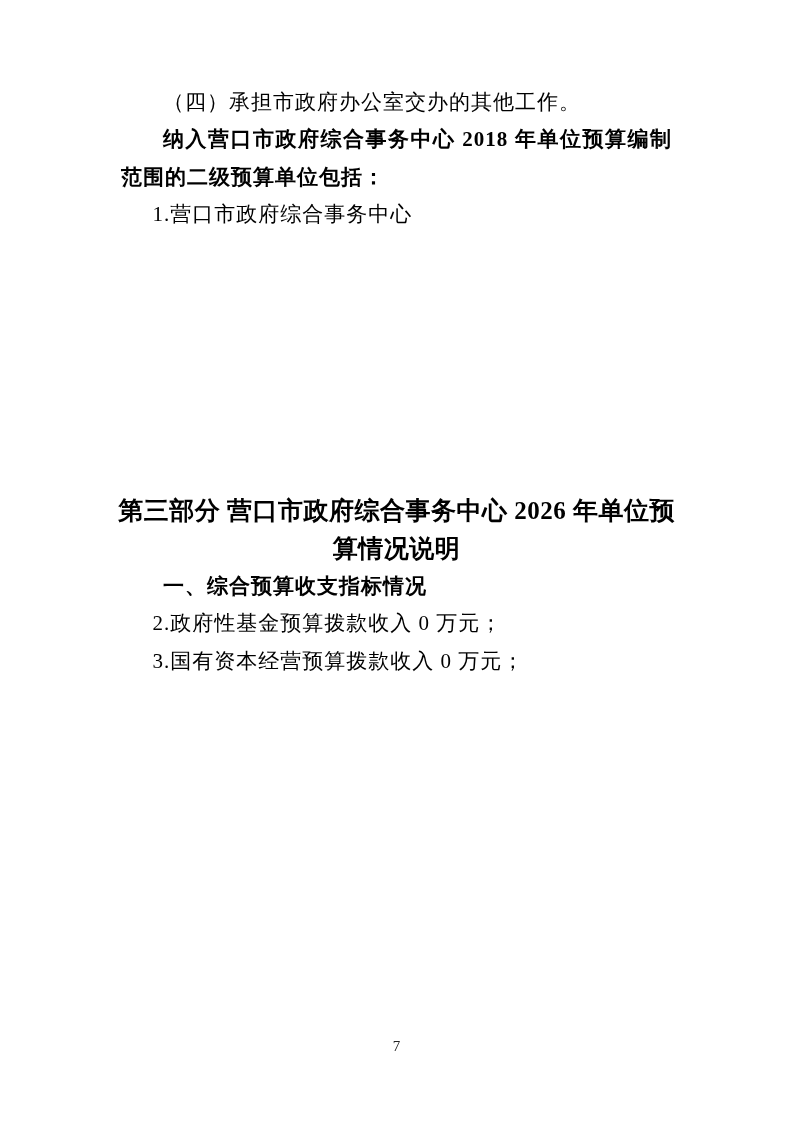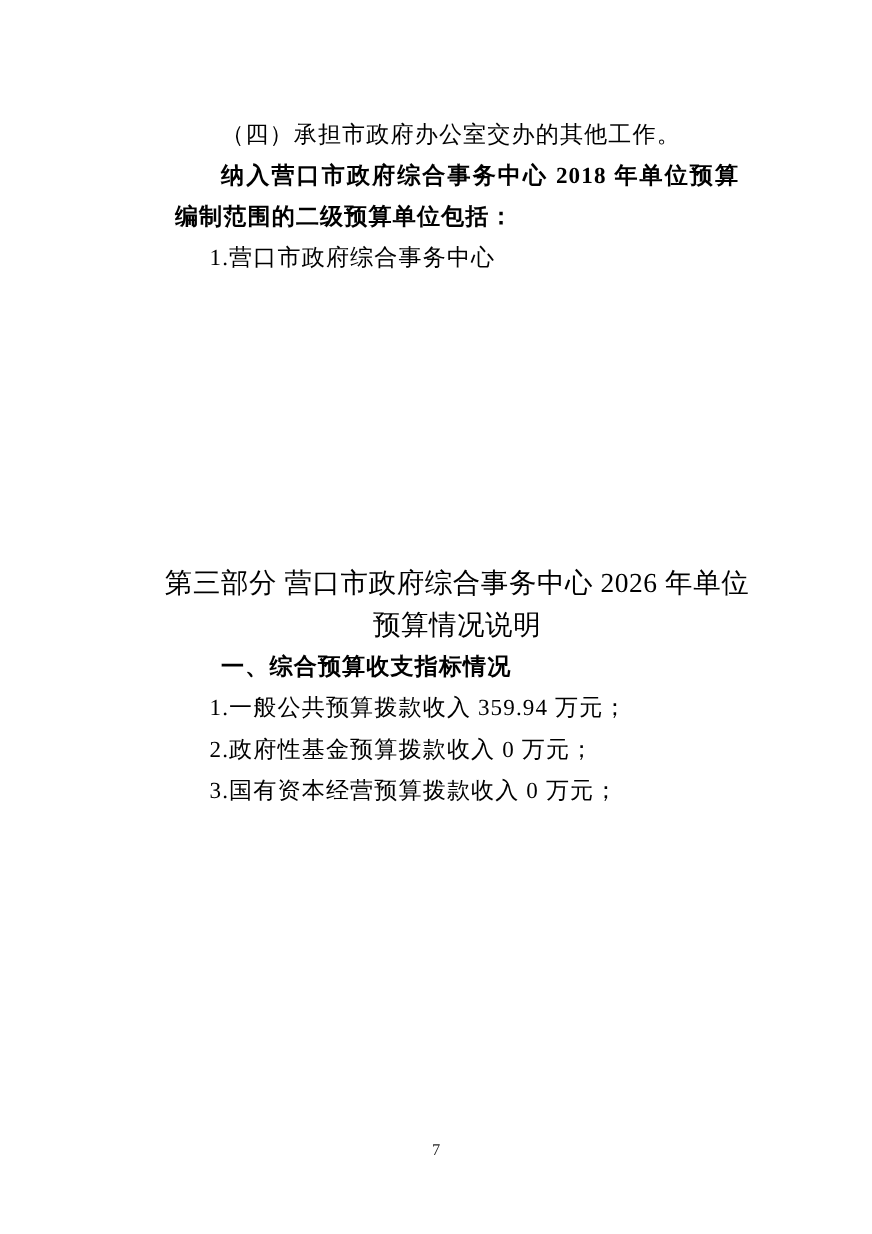--- a/index.html
+++ b/index.html
@@ -17,40 +17,39 @@
     position: relative;
     width: 793px;
     height: 1122px;
     background: #ffffff;
     overflow: hidden;
   }
   .content {
     position: absolute;
     left: 121px;
     right: 121px;
-    top: 104px;
+    top: 84px;
     font-size: 21px;
     line-height: 37.3px;
     text-align: justify;
     letter-spacing: 1px;
-    margin-left: 38px;
   }
   .content p {
     margin: 0;
     padding: 0;
   }
   .indent2 { text-indent: 2em; }
   .indent15 { text-indent: 1.5em; }
   .bold { font-weight: bold; }
   .part-title {
     margin: 259px -10px 0 -10px;
     padding: 0;
     font-size: 25px;
     line-height: 38px;
-    font-weight: normal;
+    font-weight: bold;
     text-align: center;
     text-indent: 0;
     letter-spacing: 0.5px;
   }
   .sec1 { margin-top: 35px; }
   .page-number {
     position: absolute;
     top: 1036px;
     left: 0;
     width: 100%;
@@ -71,21 +70,20 @@
 
     <p class="indent2 bold">纳入营口市政府综合事务中心 2018 年单位预算编制范围的二级预算单位包括：</p>
 
     <p class="indent15">1.营口市政府综合事务中心</p>
 
     <h1 class="part-title">第三部分 营口市政府综合事务中心 2026 年单位预算情况说明</h1>
 
     <p class="indent2 bold sec1">一、综合预算收支指标情况</p>
 
 
-    <p class="indent15">1.一般公共预算拨款收入 359.94 万元；</p>
 
     <p class="indent15">2.政府性基金预算拨款收入 0 万元；</p>
 
     <p class="indent15">3.国有资本经营预算拨款收入 0 万元；</p>
 
 
 
   </div>
 
   <div class="page-number">7</div>

